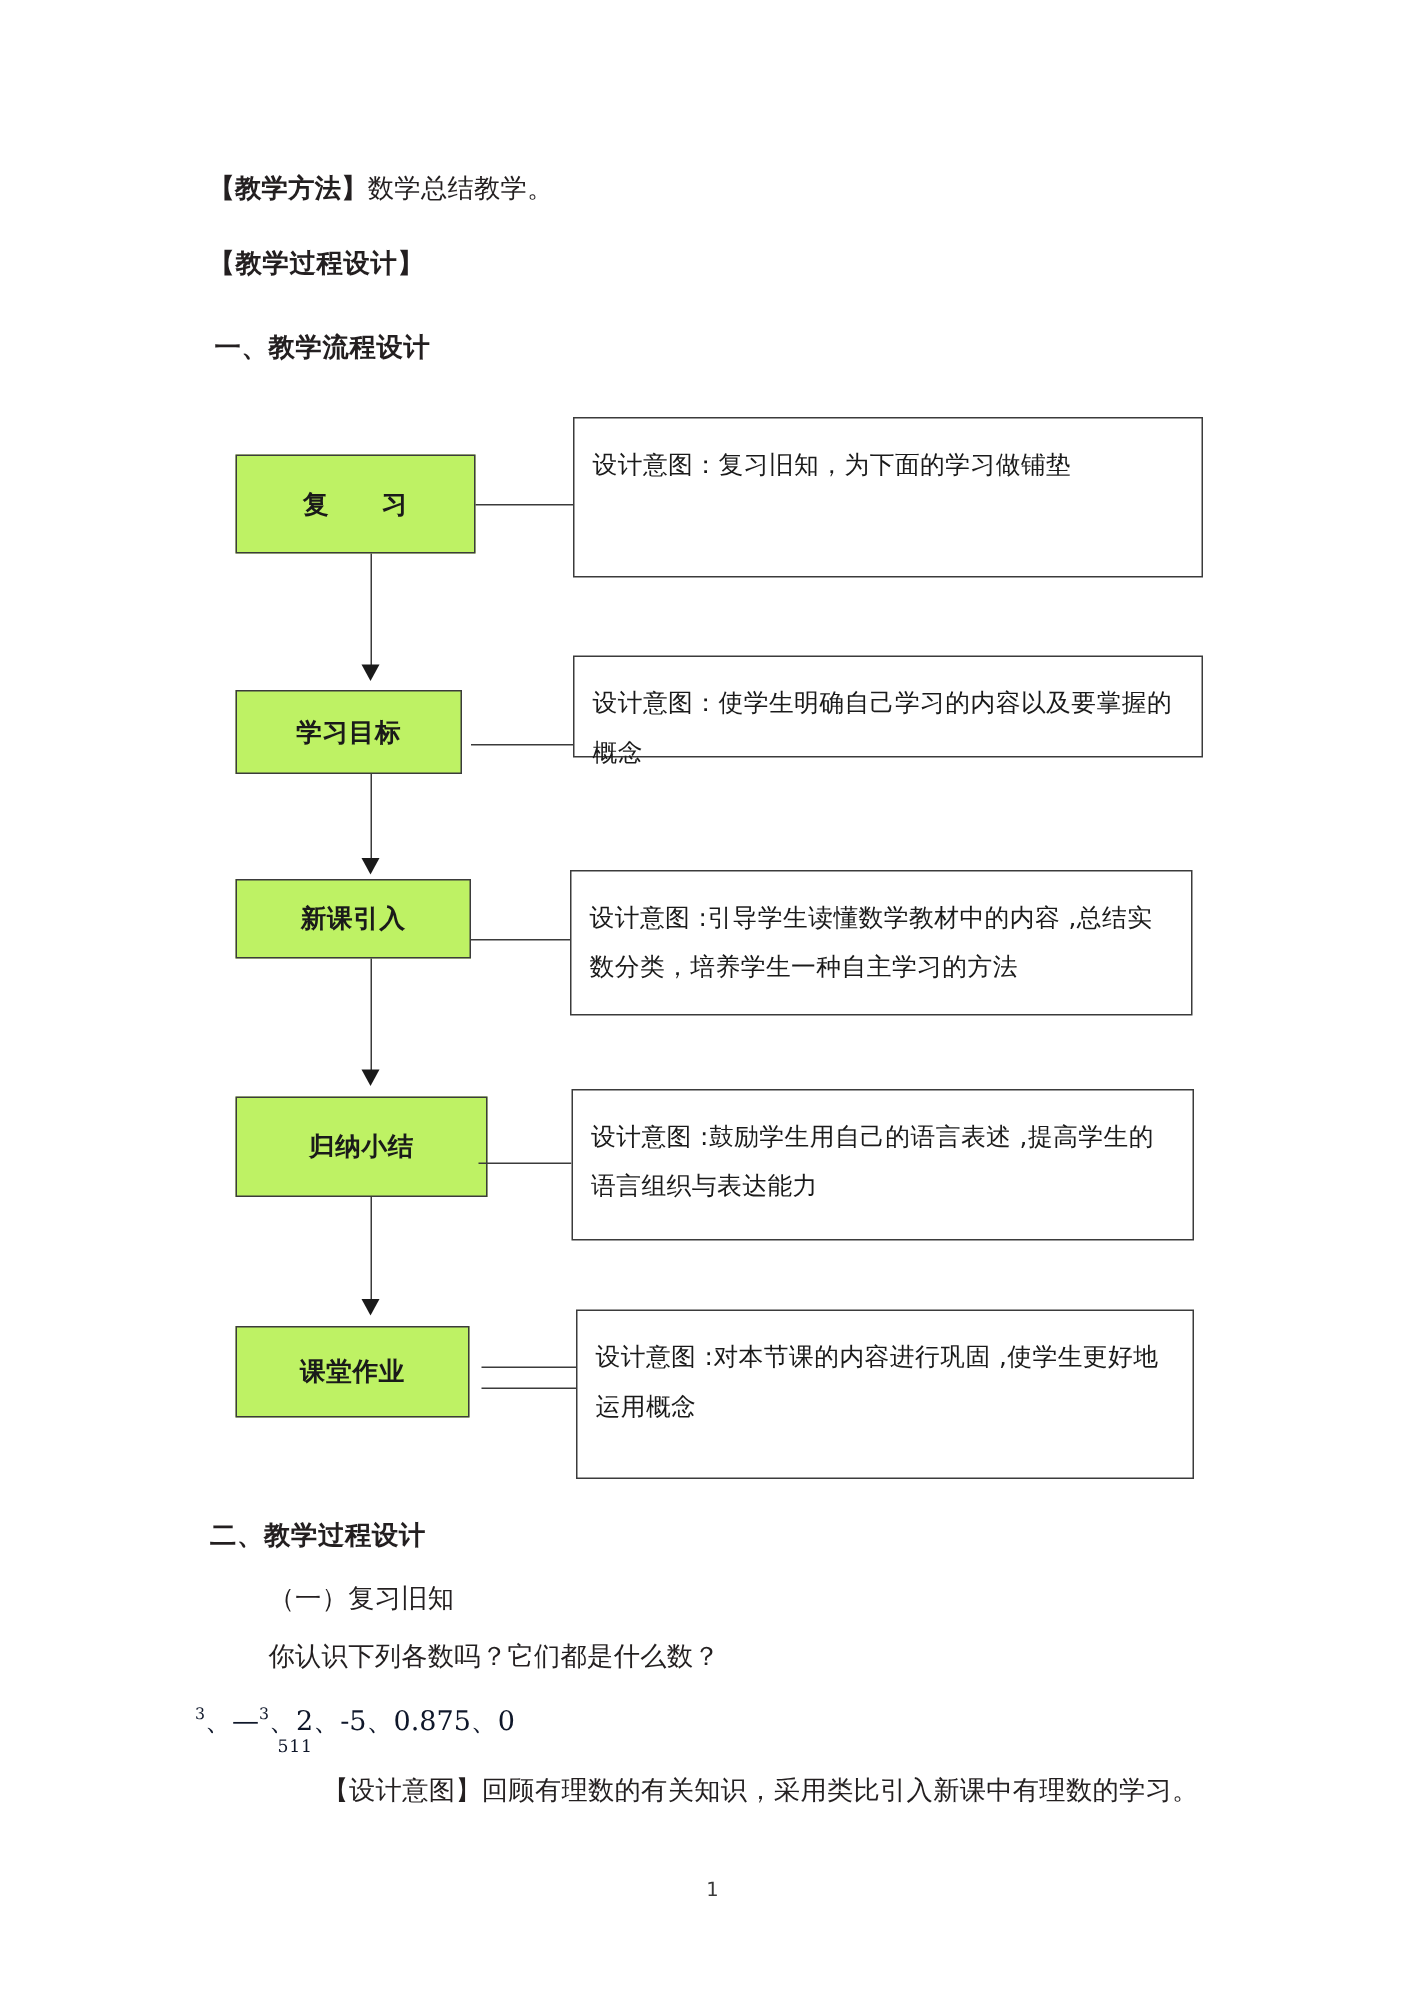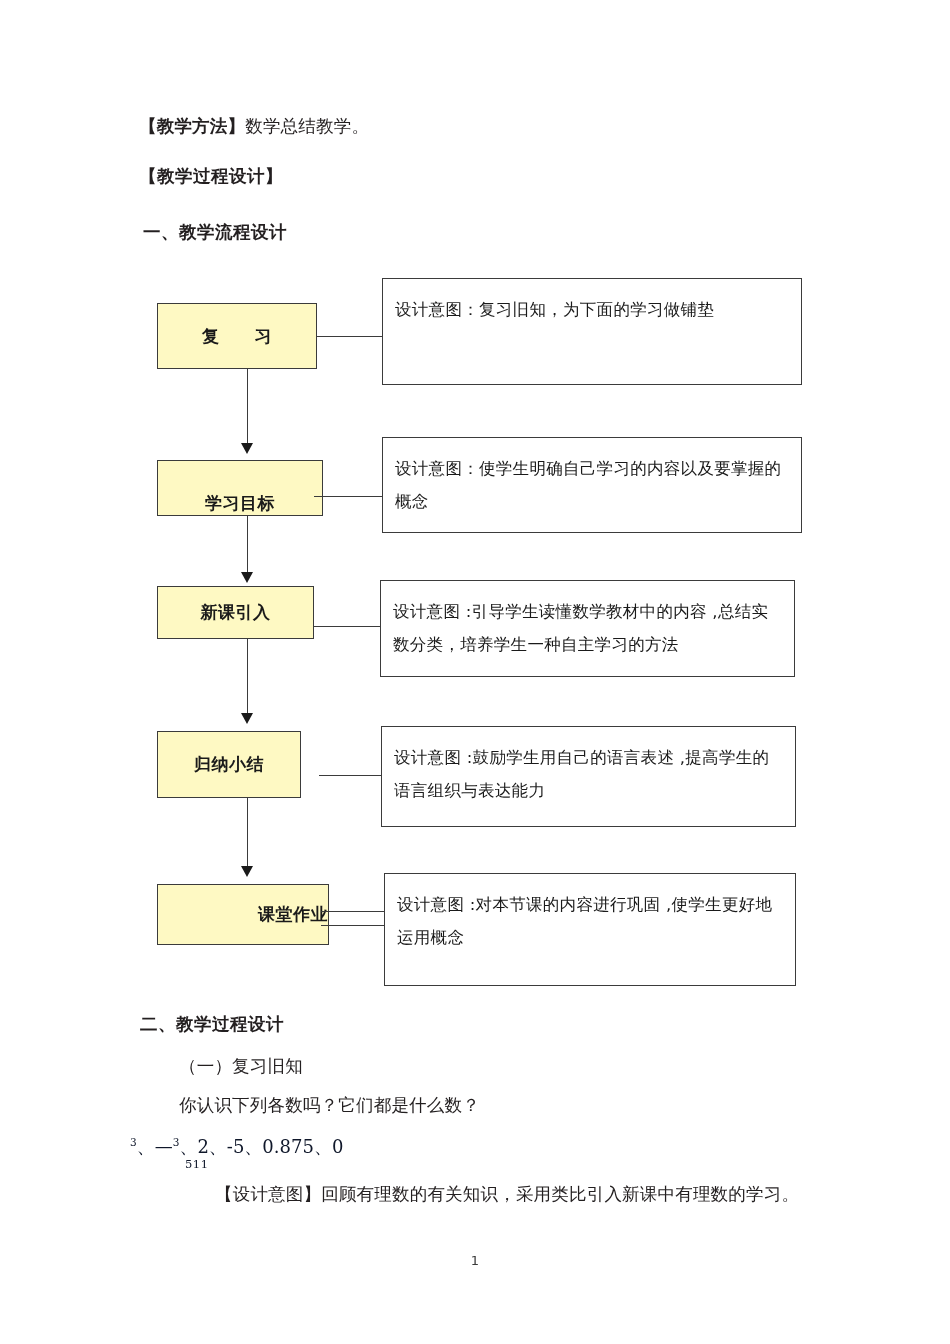--- a/index.html
+++ b/index.html
@@ -55,21 +55,21 @@
     position: absolute;
     left: 0;
     top: 0;
     width: 950px;
     height: 1344px;
     pointer-events: none;
   }
   .node {
     position: absolute;
     border: 1.6px solid #3b3b3b;
-    background: #fef9c3;
+    background: #bef264;
     box-sizing: border-box;
     display: flex;
     align-items: center;
     justify-content: center;
     pointer-events: auto;
   }
   .node-label {
     font-family: "DejaVu Sans", "Liberation Sans", sans-serif;
     font-size: 17px;
     font-weight: bold;
@@ -167,51 +167,51 @@
     <div class="node" style="left:157px; top:303px; width:160px; height:66px;">
       <span class="node-label">复　　习</span>
     </div>
     <div class="hline" style="left:317px; top:336px; width:65px;"></div>
     <div class="desc" style="left:382px; top:278px; width:420px; height:107px;">
       <div class="desc-text">设计意图：复习旧知，为下面的学习做铺垫</div>
     </div>
     <div class="vline" style="left:247px; top:369px; height:80px;"></div>
     <div class="arrowhead" style="left:241px; top:443px;"></div>
 
-    <div class="node" style="left:157px; top:460px; width:166px; height:56px;align-items:flex-end;">
+    <div class="node" style="left:157px; top:460px; width:151px; height:56px;">
       <span class="node-label">学习目标</span>
     </div>
     <div class="hline" style="left:314px; top:496px; width:68px;"></div>
-    <div class="desc" style="left:382px; top:437px; width:420px; height:96px;">
+    <div class="desc" style="left:382px; top:437px; width:420px; height:68px;">
       <div class="desc-text">设计意图：使学生明确自己学习的内容以及要掌握的概念</div>
     </div>
     <div class="vline" style="left:247px; top:516px; height:62px;"></div>
     <div class="arrowhead" style="left:241px; top:572px;"></div>
 
     <div class="node" style="left:157px; top:586px; width:157px; height:53px;">
       <span class="node-label">新课引入</span>
     </div>
     <div class="hline" style="left:314px; top:626px; width:66px;"></div>
     <div class="desc" style="left:380px; top:580px; width:415px; height:97px;">
       <div class="desc-text">设计意图 :引导学生读懂数学教材中的内容 ,总结实数分类，培养学生一种自主学习的方法</div>
     </div>
     <div class="vline" style="left:247px; top:639px; height:80px;"></div>
     <div class="arrowhead" style="left:241px; top:713px;"></div>
 
-    <div class="node" style="left:157px; top:731px; width:144px; height:67px;">
+    <div class="node" style="left:157px; top:731px; width:168px; height:67px;">
       <span class="node-label">归纳小结</span>
     </div>
     <div class="hline" style="left:319px; top:775px; width:62px;"></div>
     <div class="desc" style="left:381px; top:726px; width:415px; height:101px;">
       <div class="desc-text">设计意图 :鼓励学生用自己的语言表述 ,提高学生的语言组织与表达能力</div>
     </div>
     <div class="vline" style="left:247px; top:798px; height:74px;"></div>
     <div class="arrowhead" style="left:241px; top:866px;"></div>
 
-    <div class="node" style="left:157px; top:884px; width:172px; height:61px;justify-content:flex-end;">
+    <div class="node" style="left:157px; top:884px; width:156px; height:61px;">
       <span class="node-label">课堂作业</span>
     </div>
     <div class="hline" style="left:321px; top:911px; width:63px;"></div>
     <div class="hline" style="left:321px; top:925px; width:63px;"></div>
     <div class="desc" style="left:384px; top:873px; width:412px; height:113px;">
       <div class="desc-text">设计意图 :对本节课的内容进行巩固 ,使学生更好地运用概念</div>
     </div>
   </div>
 
   <div class="txt sec-head sans" style="left:140px; top:1016px;">二、教学过程设计</div>

